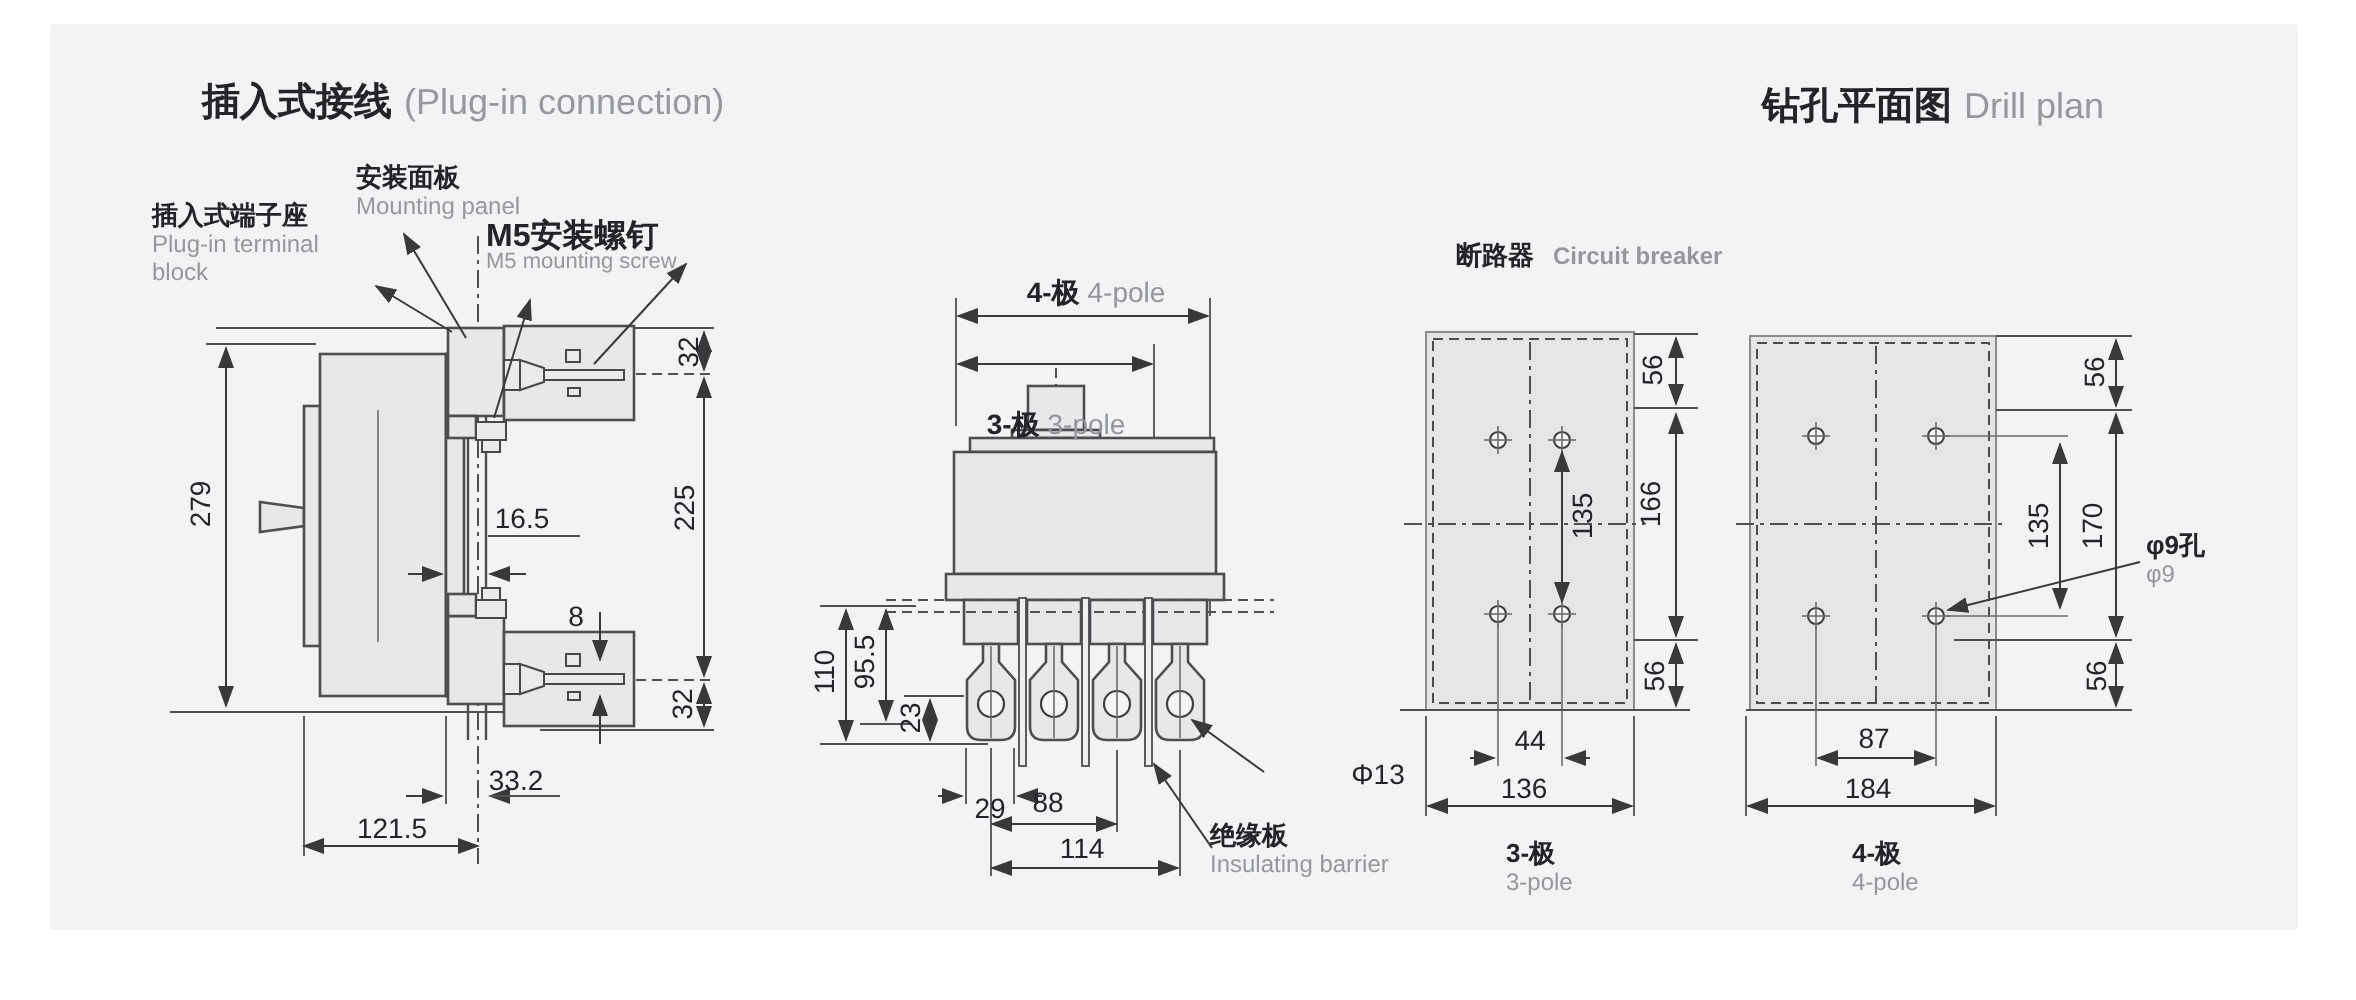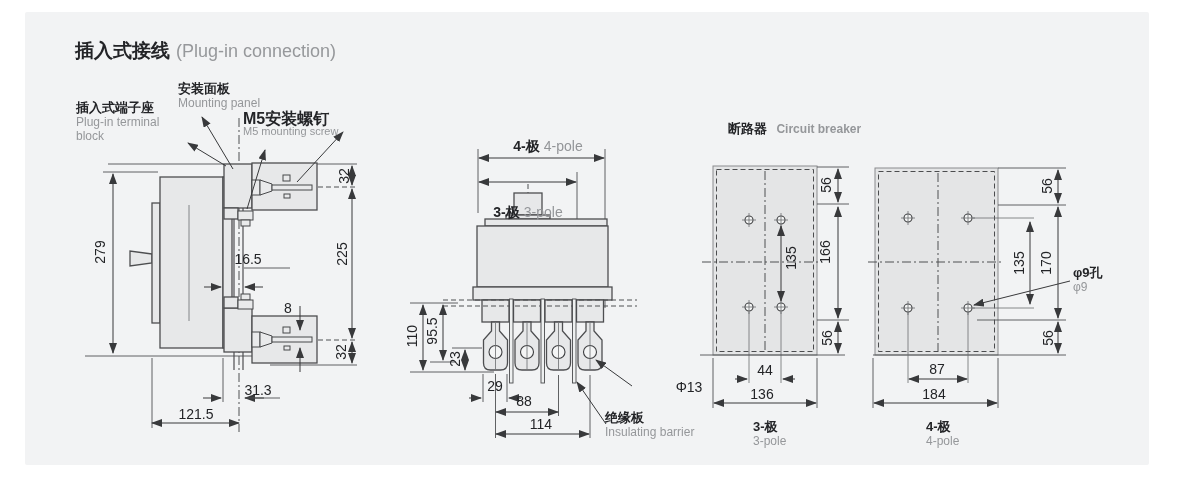--- a/index.html
+++ b/index.html
@@ -21,21 +21,21 @@
   .dashdot{stroke:#4f5052;stroke-width:1;fill:none;stroke-dasharray:9 3 2 3;}
   .arr2{stroke:#38393b;stroke-width:1;fill:none;marker-start:url(#ah);marker-end:url(#ah);}
   .arrE{stroke:#38393b;stroke-width:1;fill:none;marker-end:url(#ah);}
   
   .t{position:absolute;white-space:nowrap;}
   .dim{position:absolute;white-space:nowrap;font-size:14px;color:#232427;
        transform:translate(-50%,-50%);}
   .dim.rot{transform:translate(-50%,-50%) rotate(-90deg);}
   .dim .zh{font-weight:bold;color:#232427;}
   .dim .en{color:#939598;margin-left:4px;}
-  .title-zh{font-size:19px;font-weight:bold;color:#232427;}
+  .title-zh{font-size:19px;font-weight:bold;color:#232427;margin-left:26px;}
   .title-en{font-size:18px;color:#96989b;margin-left:6px;}
   .c-zh{font-size:13px;font-weight:bold;color:#232427;line-height:15px;}
   .c-en{font-size:12px;color:#95979a;line-height:14px;}
   .c-zh-s{font-size:16px;font-weight:bold;color:#232427;line-height:13px;}
   .c-en-s{font-size:11px;color:#95979a;line-height:13px;}
 </style>
 </head>
 <body>
 
 <div id="canvas">
@@ -232,50 +232,53 @@
       <line class="ext" x1="873" y1="358" x2="873" y2="408"></line>
       <line class="ext" x1="998" y1="358" x2="998" y2="408"></line>
       <line class="arr2" x1="874" y1="403" x2="997" y2="403"></line>
       <line class="arrE" x1="1070" y1="281" x2="974" y2="305"></line>
     </g>
   </svg>
 
   <div class="t" style="left:75px;top:38px;">
     <span class="title-zh">插入式接线</span><span class="title-en">(Plug-in connection)</span>
   </div>
+  <div class="t" style="left:855px;top:40px;">
+    <span class="title-zh">钻孔平面图</span><span class="title-en">Drill plan</span>
+  </div>
 
   <div class="t" style="left:76px;top:100px;">
     <div class="c-zh">插入式端子座</div>
     <div class="c-en">Plug-in terminal</div>
     <div class="c-en">block</div>
   </div>
   <div class="t" style="left:178px;top:81px;">
     <div class="c-zh">安装面板</div>
     <div class="c-en">Mounting panel</div>
   </div>
   <div class="t" style="left:243px;top:112px;">
     <div class="c-zh-s">M5安装螺钉</div>
     <div class="c-en-s">M5 mounting screw</div>
   </div>
 
   <span class="dim rot" style="left:100px;top:252px;">279</span>
   <span class="dim rot" style="left:344px;top:176px;">32</span>
   <span class="dim rot" style="left:342px;top:254px;">225</span>
   <span class="dim rot" style="left:341px;top:352px;">32</span>
   <span class="dim" style="left:288px;top:308px;">8</span>
-  <span class="dim" style="left:248px;top:259px;">16.5</span>
-  <span class="dim" style="left:258px;top:390px;">31.3</span>
+  <span class="dim" style="left:261px;top:259px;">16.5</span>
+  <span class="dim" style="left:258px;top:390px;">33.2</span>
   <span class="dim" style="left:196px;top:414px;">121.5</span>
 
   <span class="dim" style="left:548px;top:147px;"><span class="zh">4-极</span><span class="en">4-pole</span></span>
   <span class="dim" style="left:528px;top:170px;margin-top:43px;"><span class="zh">3-极</span><span class="en">3-pole</span></span>
   <span class="dim rot" style="left:412px;top:336px;">110</span>
   <span class="dim rot" style="left:432px;top:331px;">95.5</span>
   <span class="dim rot" style="left:455px;top:359px;">23</span>
-  <span class="dim" style="left:495px;top:386px;">29</span>
+  <span class="dim" style="left:495px;top:404px;">29</span>
   <span class="dim" style="left:524px;top:401px;">88</span>
   <span class="dim" style="left:541px;top:424px;">114</span>
   <span class="dim" style="left:650px;top:387px;margin-left:39px;">Φ13</span>
   <div class="t" style="left:605px;top:410px;">
     <div class="c-zh">绝缘板</div>
     <div class="c-en">Insulating barrier</div>
   </div>
 
   <div class="t" style="left:728px;top:119px;">
     <span class="c-zh">断路器</span>

